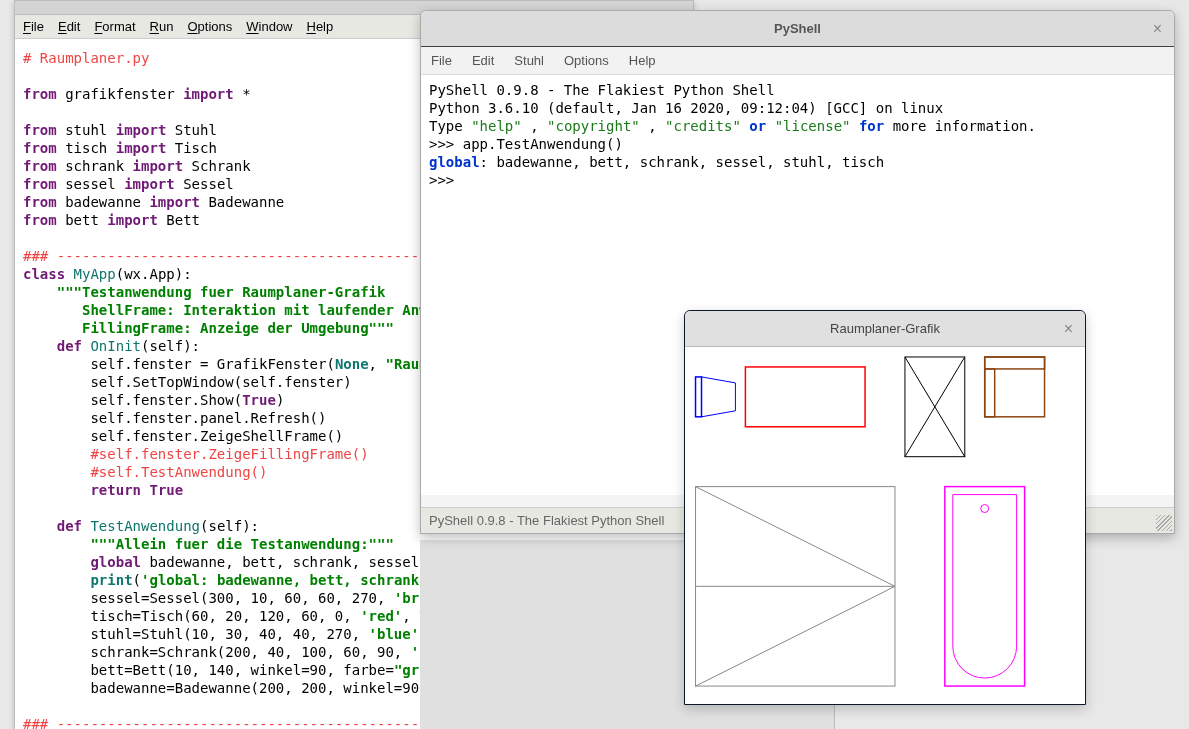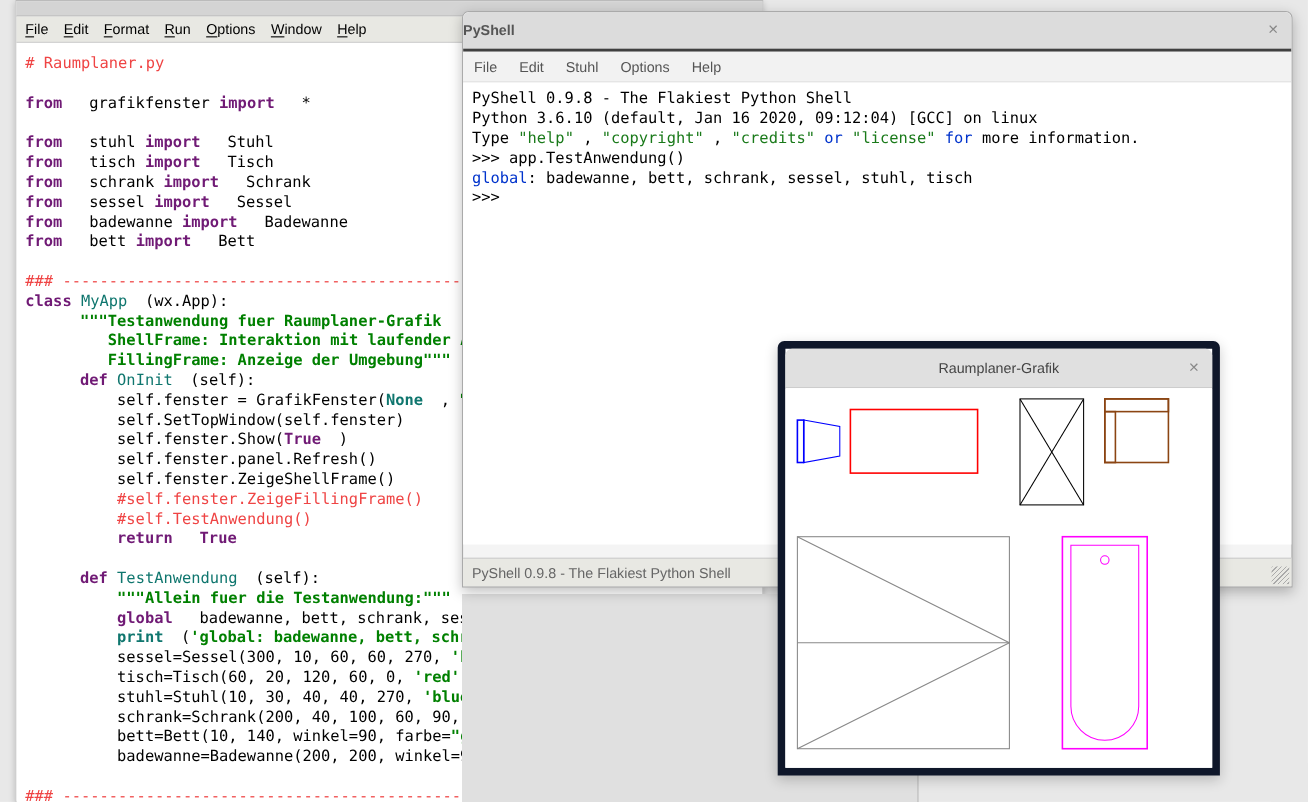--- a/index.html
+++ b/index.html
@@ -13,37 +13,37 @@
 .menubar .ul { text-decoration: underline; text-decoration-thickness: 1px; text-underline-offset: 2px; }
 .editor-content { background: #fff; padding: 10px 8px; font-family: "DejaVu Sans Mono", monospace; font-size: 14px; line-height: 18px; white-space: pre; overflow: hidden; }
 .editor-content div { min-height: 18px; }
 
 
 .k-orange { color: #701a75; font-weight: bold; }
 .k-navy { color: #0f766e; font-weight: bold; }
 .k-green { color: #008000; font-weight: bold; }
 .k-bluefn { color: #0f766e; }
 .k-comment { color: #ef4444; }
-.k-black { color: #000; padding-left: 16px; }
+.k-black { color: #000; }
 
 
 .pyshell-window { position: absolute; left: 420px; top: 10px; width: 755px; height: 524px; background: #f4f4f4; border: 1px solid #aaa; border-radius: 6px 6px 0 0; box-shadow: 0 4px 12px rgba(0,0,0,0.25); }
-.pyshell-titlebar { background: #dcdcdc; height: 36px; border-radius: 6px 6px 0 0; display: flex; align-items: center; justify-content: flex-start; position: relative; border-bottom: 3px solid #404040; }
+.pyshell-titlebar { background: #dcdcdc; height: 36px; border-radius: 6px 6px 0 0; display: flex; align-items: center; justify-content: center; position: relative; border-bottom: 1px solid #404040; }
 .pyshell-titlebar .title { font-weight: bold; color: #555; }
 .pyshell-titlebar .close { position: absolute; right: 12px; font-size: 16px; color: #888; cursor: pointer; }
 .pyshell-menubar { background: #f2f2f2; padding: 6px 10px; display: flex; gap: 20px; color: #555; border-bottom: 1px solid #ddd; }
 .pyshell-content { background: #fff; padding: 6px 8px; font-family: "DejaVu Sans Mono", monospace; font-size: 14px; line-height: 18px; white-space: pre; height: 420px; }
 .pyshell-statusbar { position: absolute; bottom: 0; left: 0; right: 0; height: 26px; background: #e8e8e3; border-top: 1px solid #ccc; padding: 4px 8px; color: #666; display: flex; align-items: center; }
 .pyshell-resize { position: absolute; right: 2px; bottom: 2px; width: 16px; height: 16px; background: repeating-linear-gradient(135deg,#aaa,#aaa 1px,transparent 1px,transparent 3px); }
 
 .sh-str { color: #1a7a1a; }
-.sh-kw { color: #0033cc; font-weight: normal; }
+.sh-kw { color: #0033cc; font-weight: bold; }
 
 
-.grafik-window { position: absolute; left: 707px; top: 310px; width: 402px; height: 395px; background: #fff; border: 7px solid #0f172a; border-radius: 6px 6px 0 0; box-shadow: 0 4px 12px rgba(0,0,0,0.2); }
+.grafik-window { position: absolute; left: 684px; top: 310px; width: 402px; height: 395px; background: #fff; border: 1px solid #0f172a; border-radius: 6px 6px 0 0; box-shadow: 0 4px 12px rgba(0,0,0,0.2); }
 .grafik-titlebar { background: #e0e0e0; height: 36px; border-radius: 6px 6px 0 0; display: flex; align-items: center; justify-content: center; position: relative; border-bottom: 1px solid #bbb; }
 .grafik-titlebar .title { color: #444; }
 .grafik-titlebar .close { position: absolute; right: 12px; font-size: 16px; color: #888; cursor: pointer; }
 .grafik-canvas { position: relative; width: 100%; height: calc(100% - 36px); background: #fff; }
 .grafik-canvas svg { width: 100%; height: 100%; }
 
 .shadow-strip { position: absolute; left: 420px; top: 540px; width: 415px; height: 190px; background: #e0e0e0; border-right: 1px solid #bbb; }
 </style>
 </head>
 <body>

